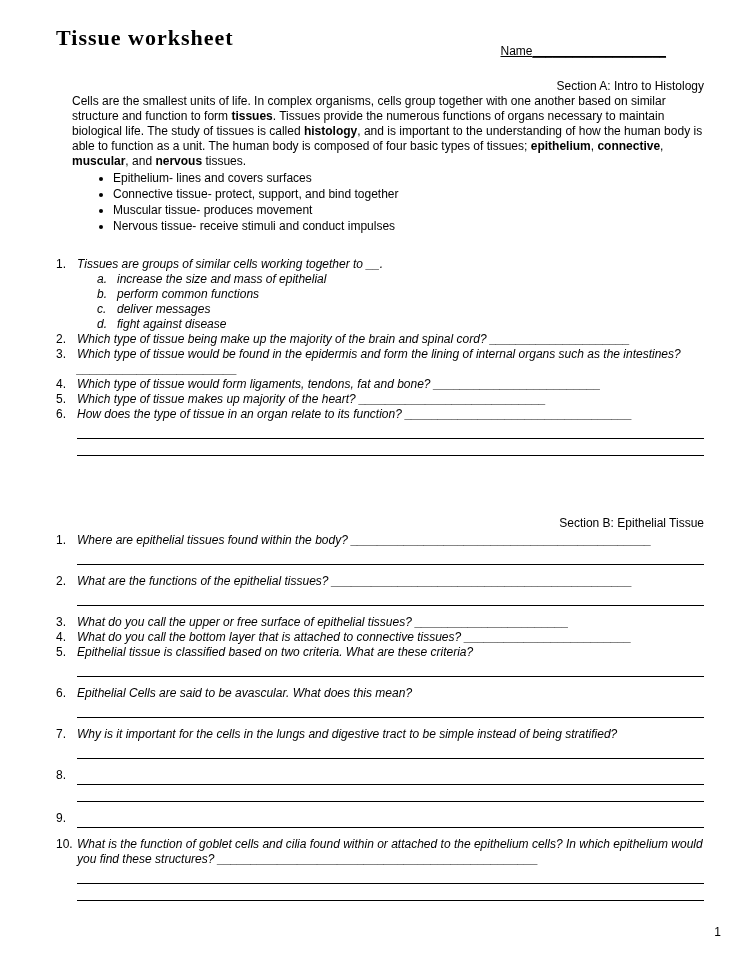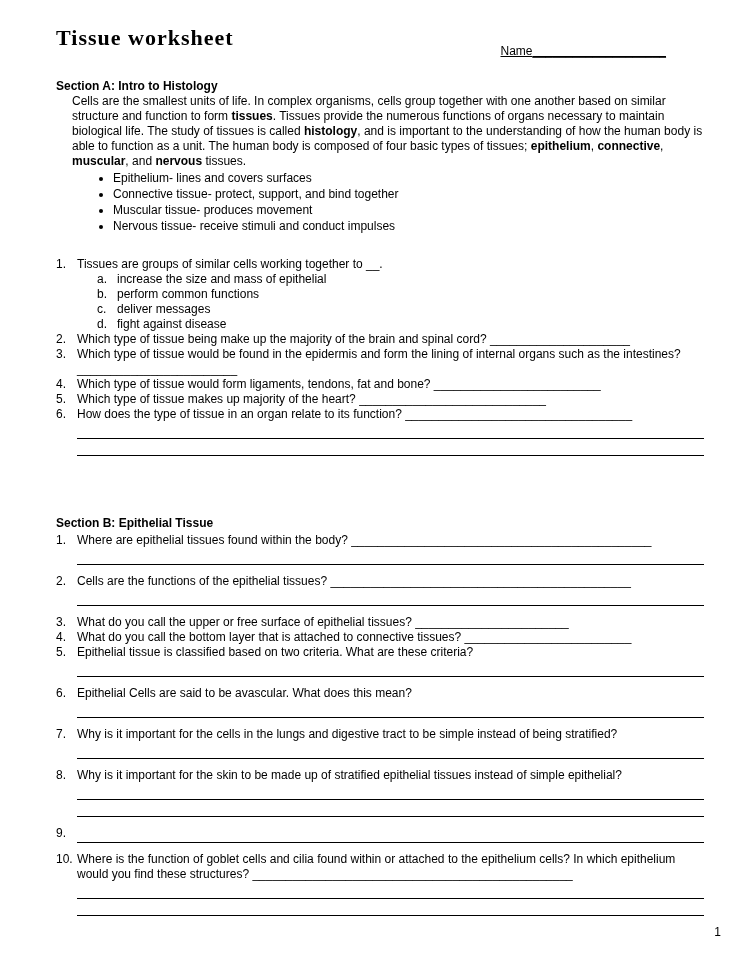--- a/index.html
+++ b/index.html
@@ -18,31 +18,31 @@
   }
   .header { display: flex; justify-content: space-between; align-items: flex-start; margin-bottom: 20px; }
   .title {
     font-family: "Liberation Serif", "DejaVu Serif", serif;
     font-weight: 700;
     font-size: 22px;
     line-height: 24px;
     letter-spacing: 1px;
   }
   .name-field { margin-top: 18px; margin-right: 38px; white-space: nowrap; text-decoration: underline; }
-  .sec-heading { font-weight: 700; }
+  .sec-heading { font-weight: 400; text-align: right; }
   .sec-b-heading { margin-top: 60px; }
   .intro { margin: 0 0 2px 16px; }
   .b { font-weight: 700; }
   ul.bullets { margin: 1px 0 8px 0; padding-left: 57px; }
   ul.bullets li { margin: 0 0 1px 0; }
   .qlist-a { margin-top: 23px; }
   .qlist-b { margin-top: 2px; }
   .q { display: flex; }
   .qn { flex: 0 0 21px; width: 21px; }
-  .qb { flex: 1; min-width: 0; }
+  .qb { flex: 1; min-width: 0; font-style: italic; }
   .opts { margin-left: 20px; }
   .opt { display: flex; }
   .on { flex: 0 0 20px; width: 20px; }
   .ans { border-bottom: 1px solid #000; height: 16px; }
   .mt { margin-top: 9px; }
   .footer-pagenum { position: absolute; right: 28px; bottom: 30px; }
 </style>
 </head>
 <body>
 
@@ -132,21 +132,21 @@
       <span class="qn">1.</span>
       <div class="qb">
         <span>Where are epithelial tissues found within the body? _____________________________________________</span>
         <div class="ans"></div>
       </div>
     </div>
 
     <div class="q mt">
       <span class="qn">2.</span>
       <div class="qb">
-        <span>Cells are the functions of the epithelial tissues? _____________________________________________</span>
+        <span>What are the functions of the epithelial tissues? _____________________________________________</span>
         <div class="ans"></div>
       </div>
     </div>
 
     <div class="q mt">
       <span class="qn">3.</span>
       <div class="qb"><span>What do you call the upper or free surface of epithelial tissues? _______________________</span></div>
     </div>
 
     <div class="q">
@@ -174,37 +174,36 @@
       <span class="qn">7.</span>
       <div class="qb">
         <span>Why is it important for the cells in the lungs and digestive tract to be simple instead of being stratified?</span>
         <div class="ans"></div>
       </div>
     </div>
 
     <div class="q mt">
       <span class="qn">8.</span>
       <div class="qb">
-        <span>Why is it important for the skin to be made up of stratified epithelial tissues instead of simple epithelial?</span>
         <div class="ans"></div>
         <div class="ans"></div>
       </div>
     </div>
 
     <div class="q mt">
       <span class="qn">9.</span>
       <div class="qb">
         <div class="ans"></div>
       </div>
     </div>
 
     <div class="q mt">
       <span class="qn">10.</span>
       <div class="qb">
-        <span>Where is the function of goblet cells and cilia found within or attached to the epithelium cells? In which epithelium would you find these structures? ________________________________________________</span>
+        <span>What is the function of goblet cells and cilia found within or attached to the epithelium cells? In which epithelium would you find these structures? ________________________________________________</span>
         <div class="ans"></div>
         <div class="ans"></div>
       </div>
     </div>
 
   </div>
 
   <div class="footer-pagenum">1</div>
 
 </div>

